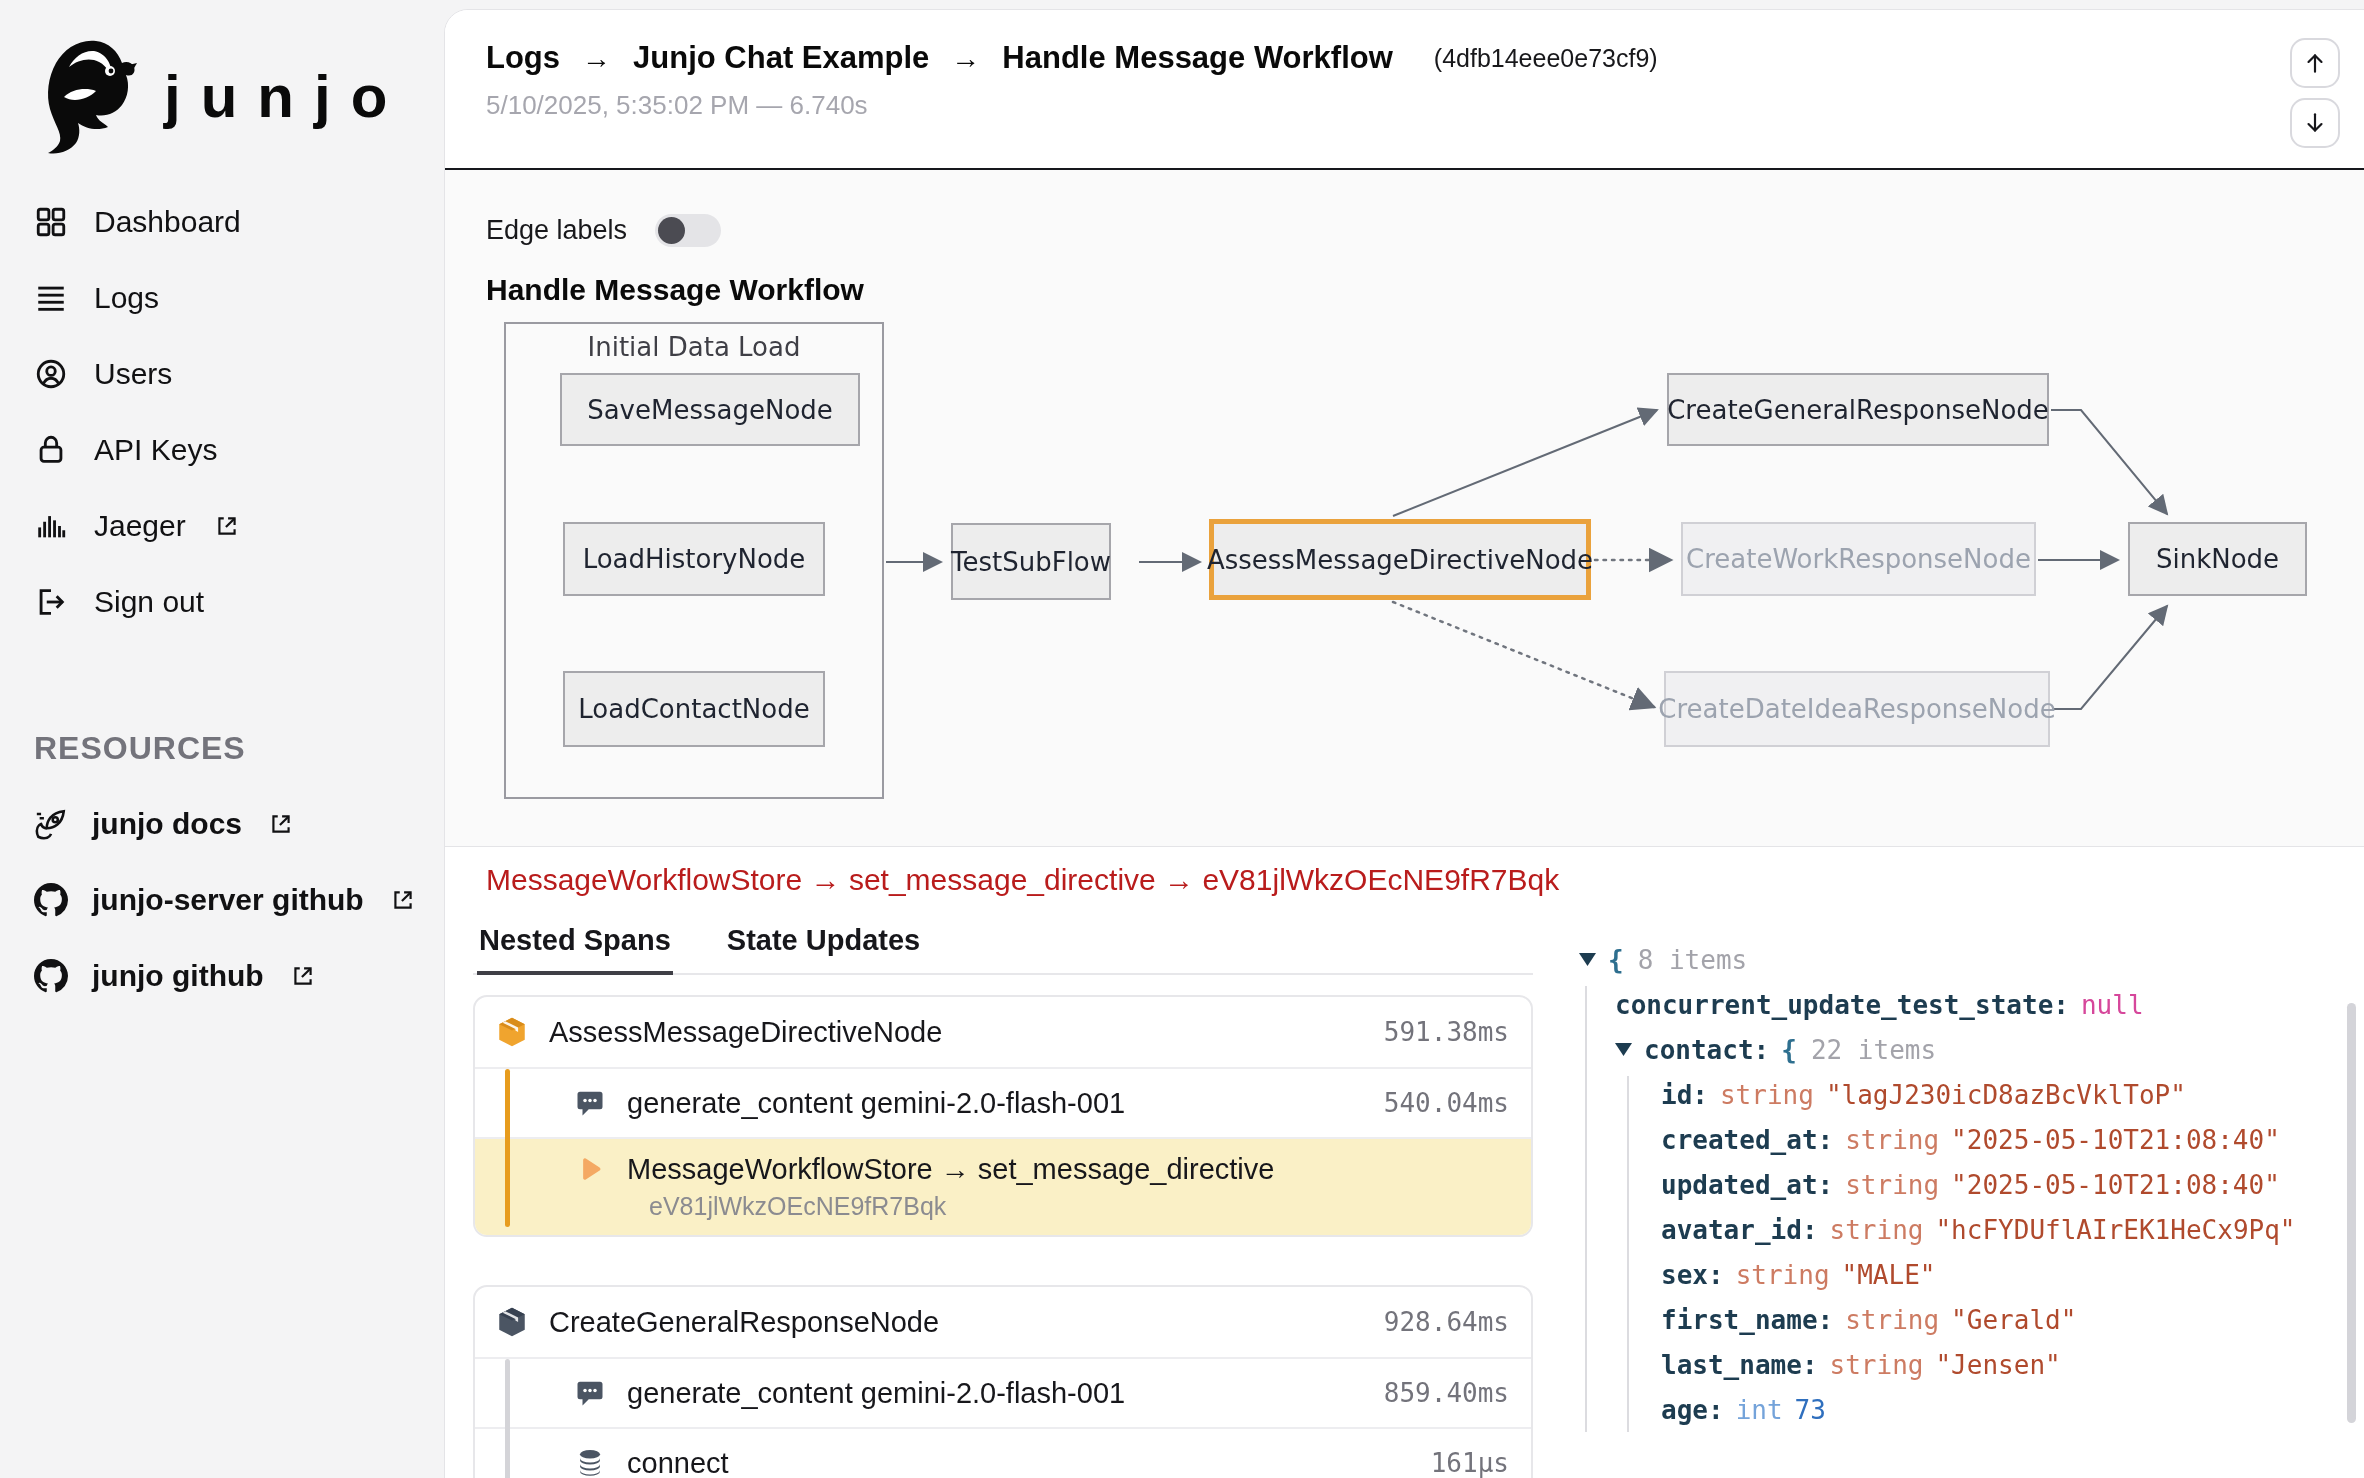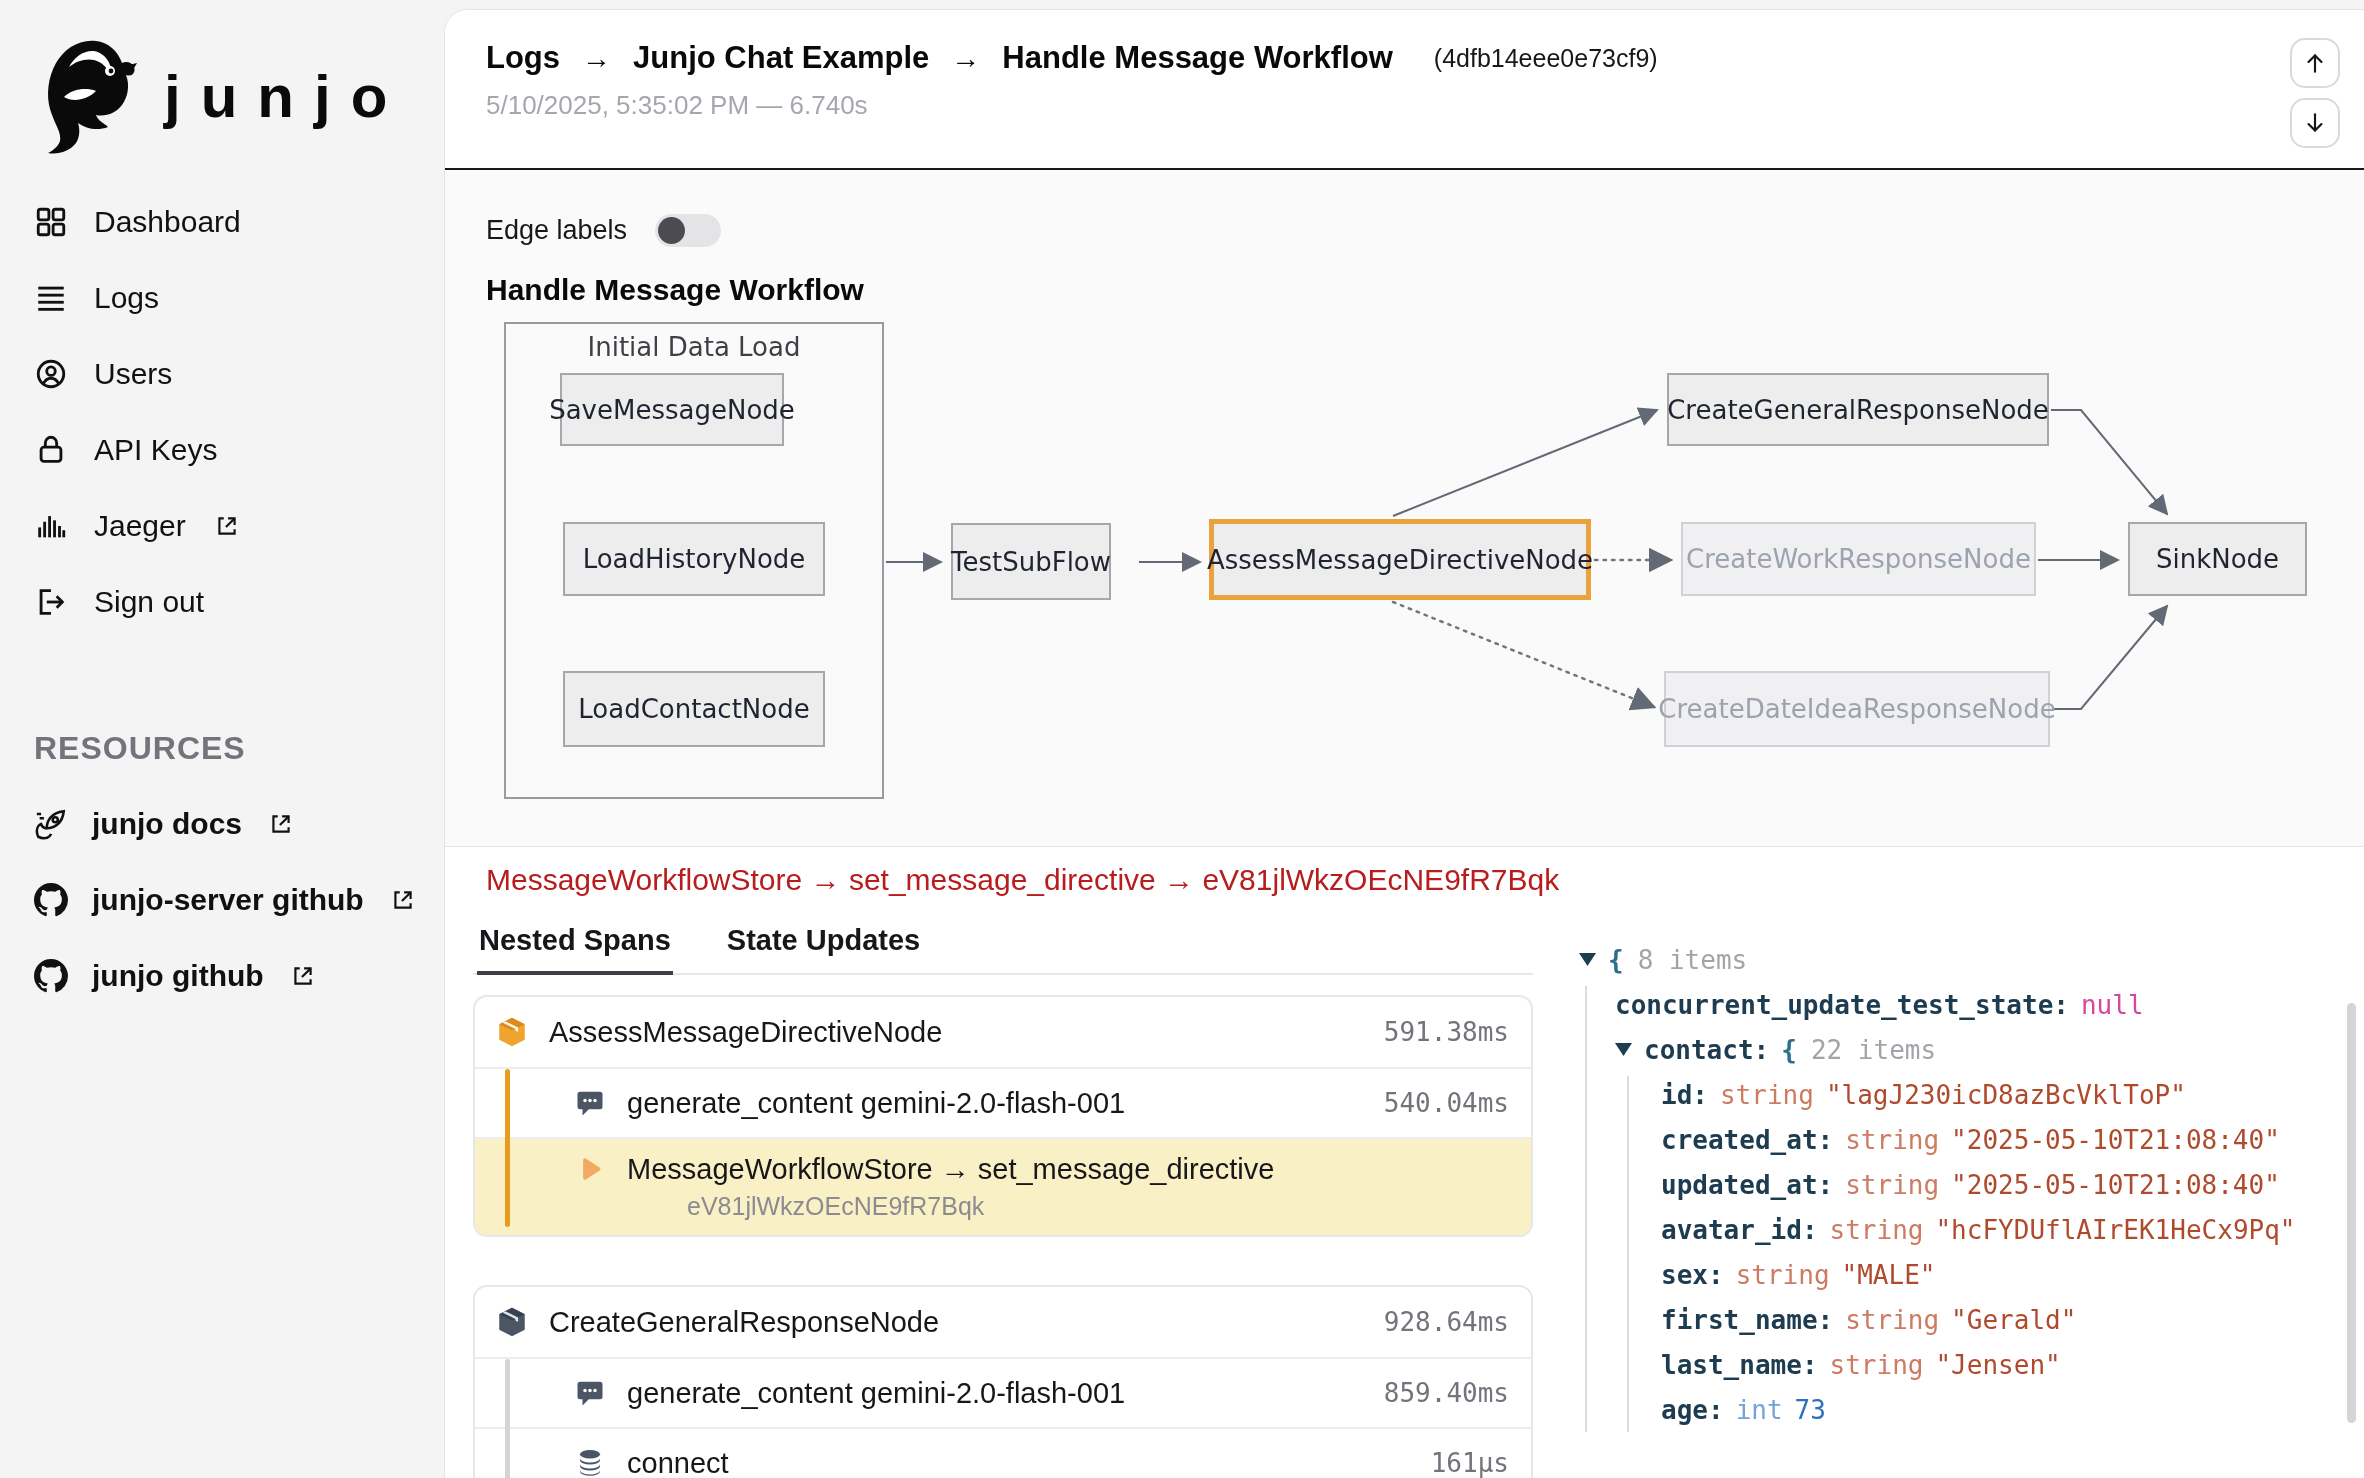--- a/index.html
+++ b/index.html
@@ -88,21 +88,21 @@
   .srow.head { padding-left:20px; min-height:70px; }
   .srow .title { font-size:29px; color:#17171b; margin-left:20px; }
   .srow .dur { margin-left:auto; font-family:"DejaVu Sans Mono", monospace; font-size:26px; color:#73737b; }
   .children { position:relative; }
   .children::before { content:""; position:absolute; left:30px; top:2px; bottom:8px; width:5px; border-radius:3px; background:var(--bar,#d4d4d8); }
   .srow.child { padding-left:100px; border-top:2px solid #ededf0; min-height:70px; }
   .srow.child .title { margin-left:22px; }
   .srow.selected { background:#faf0c6; flex-direction:column; align-items:stretch; padding-top:14px; padding-bottom:14px; }
   .sel-line { display:flex; align-items:center; }
   .sel-line .title { margin-left:22px; }
-  .sel-sub { margin-left:112px; margin-top:6px; font-size:25px; color:#8b8b90; }
+  .sel-sub { margin-left:74px; margin-top:6px; font-size:25px; color:#8b8b90; }
   .icon34 { width:34px; height:34px; flex:0 0 34px; }
   .icon30 { width:30px; height:30px; flex:0 0 30px; }
 
   
   .json { margin-top:24px; font-family:"DejaVu Sans Mono", monospace; font-size:26px; }
   .jrow { display:flex; align-items:center; height:45px; white-space:pre; }
   .tri { width:17px; height:13px; margin-right:12px; flex:0 0 17px; cursor:pointer; }
   .jbrace { color:#2e6f8f; font-weight:700; margin-right:14px; }
   .jitems { color:#a3a3aa; }
   .jkey { color:#1d3c50; font-weight:700; margin-right:12px; }
@@ -289,21 +289,21 @@
       <line x1="948" y1="432" x2="1209" y2="537" stroke="#70757e" stroke-width="2.5" stroke-dasharray="2.5 6" stroke-linecap="round" marker-end="url(#arr)"></line>
       <polyline points="1606,240 1636,240 1722,344" fill="none" stroke="#636a75" stroke-width="2" marker-end="url(#arr)"></polyline>
       <line x1="1593" y1="390" x2="1673" y2="390" stroke="#636a75" stroke-width="2" marker-end="url(#arr)"></line>
       <polyline points="1607,539 1636,539 1722,436" fill="none" stroke="#636a75" stroke-width="2" marker-end="url(#arr)"></polyline>
     </svg>
 
     <div class="group-box" style="left:59px; top:152px; width:380px; height:477px;">
       <div class="group-label">Initial Data Load</div>
     </div>
 
-    <div class="gnode" style="left:115px; top:203px; width:224px; height:73px;">
+    <div class="gnode" style="left:115px; top:203px; width:300px; height:73px;">
         <span>SaveMessageNode</span>
       </div>
     <div class="gnode" style="left:118px; top:352px; width:262px; height:74px;">
         <span>LoadHistoryNode</span>
       </div>
     <div class="gnode" style="left:118px; top:501px; width:262px; height:76px;">
         <span>LoadContactNode</span>
       </div>
     <div class="gnode stack" style="left:506px; top:353px; width:160px; height:77px;">
         <span>TestSubFlow</span>

